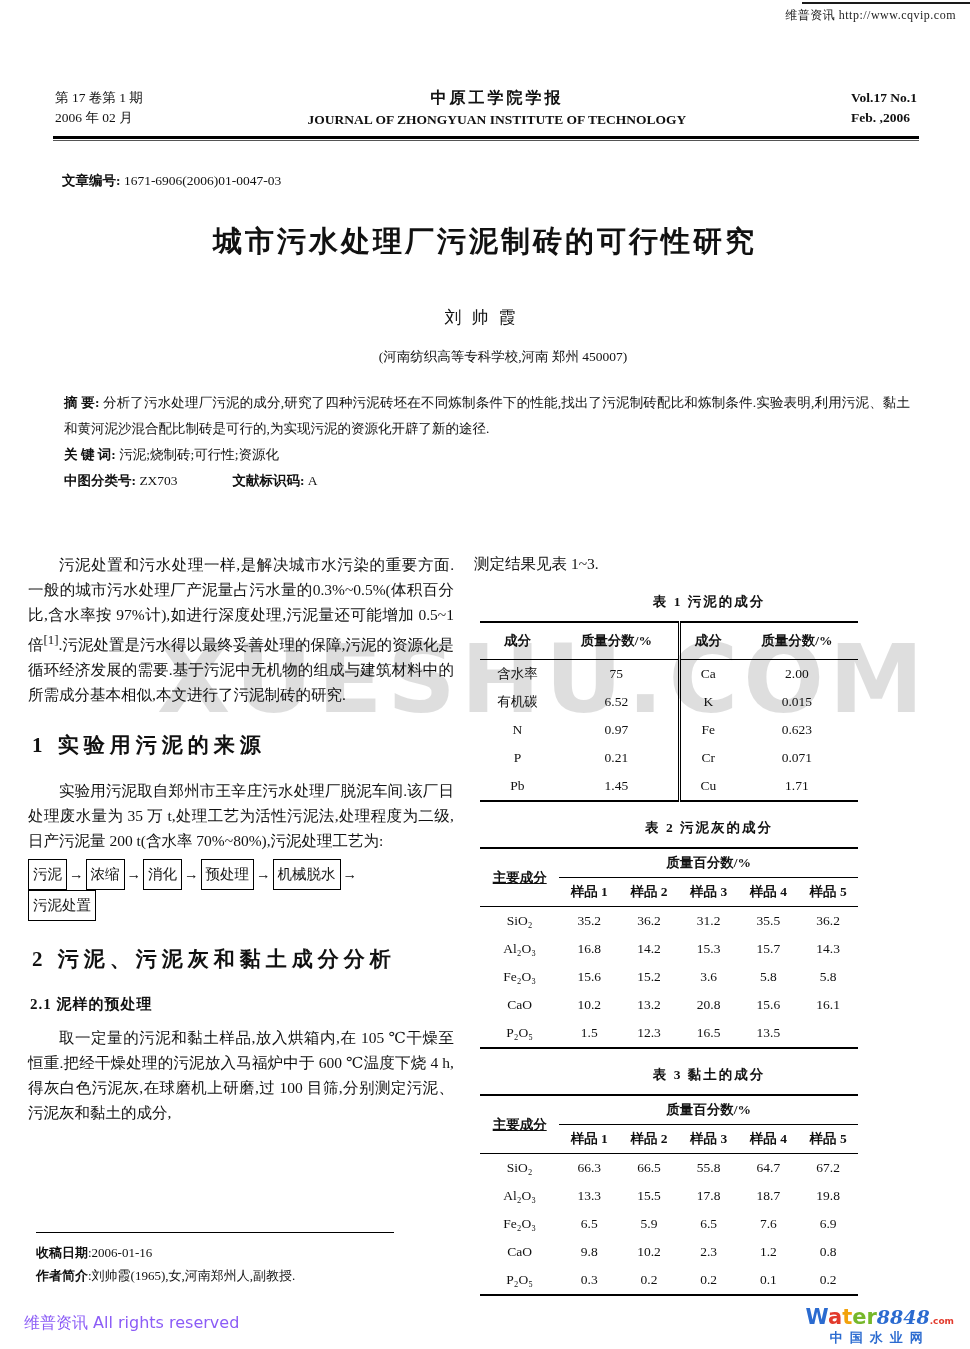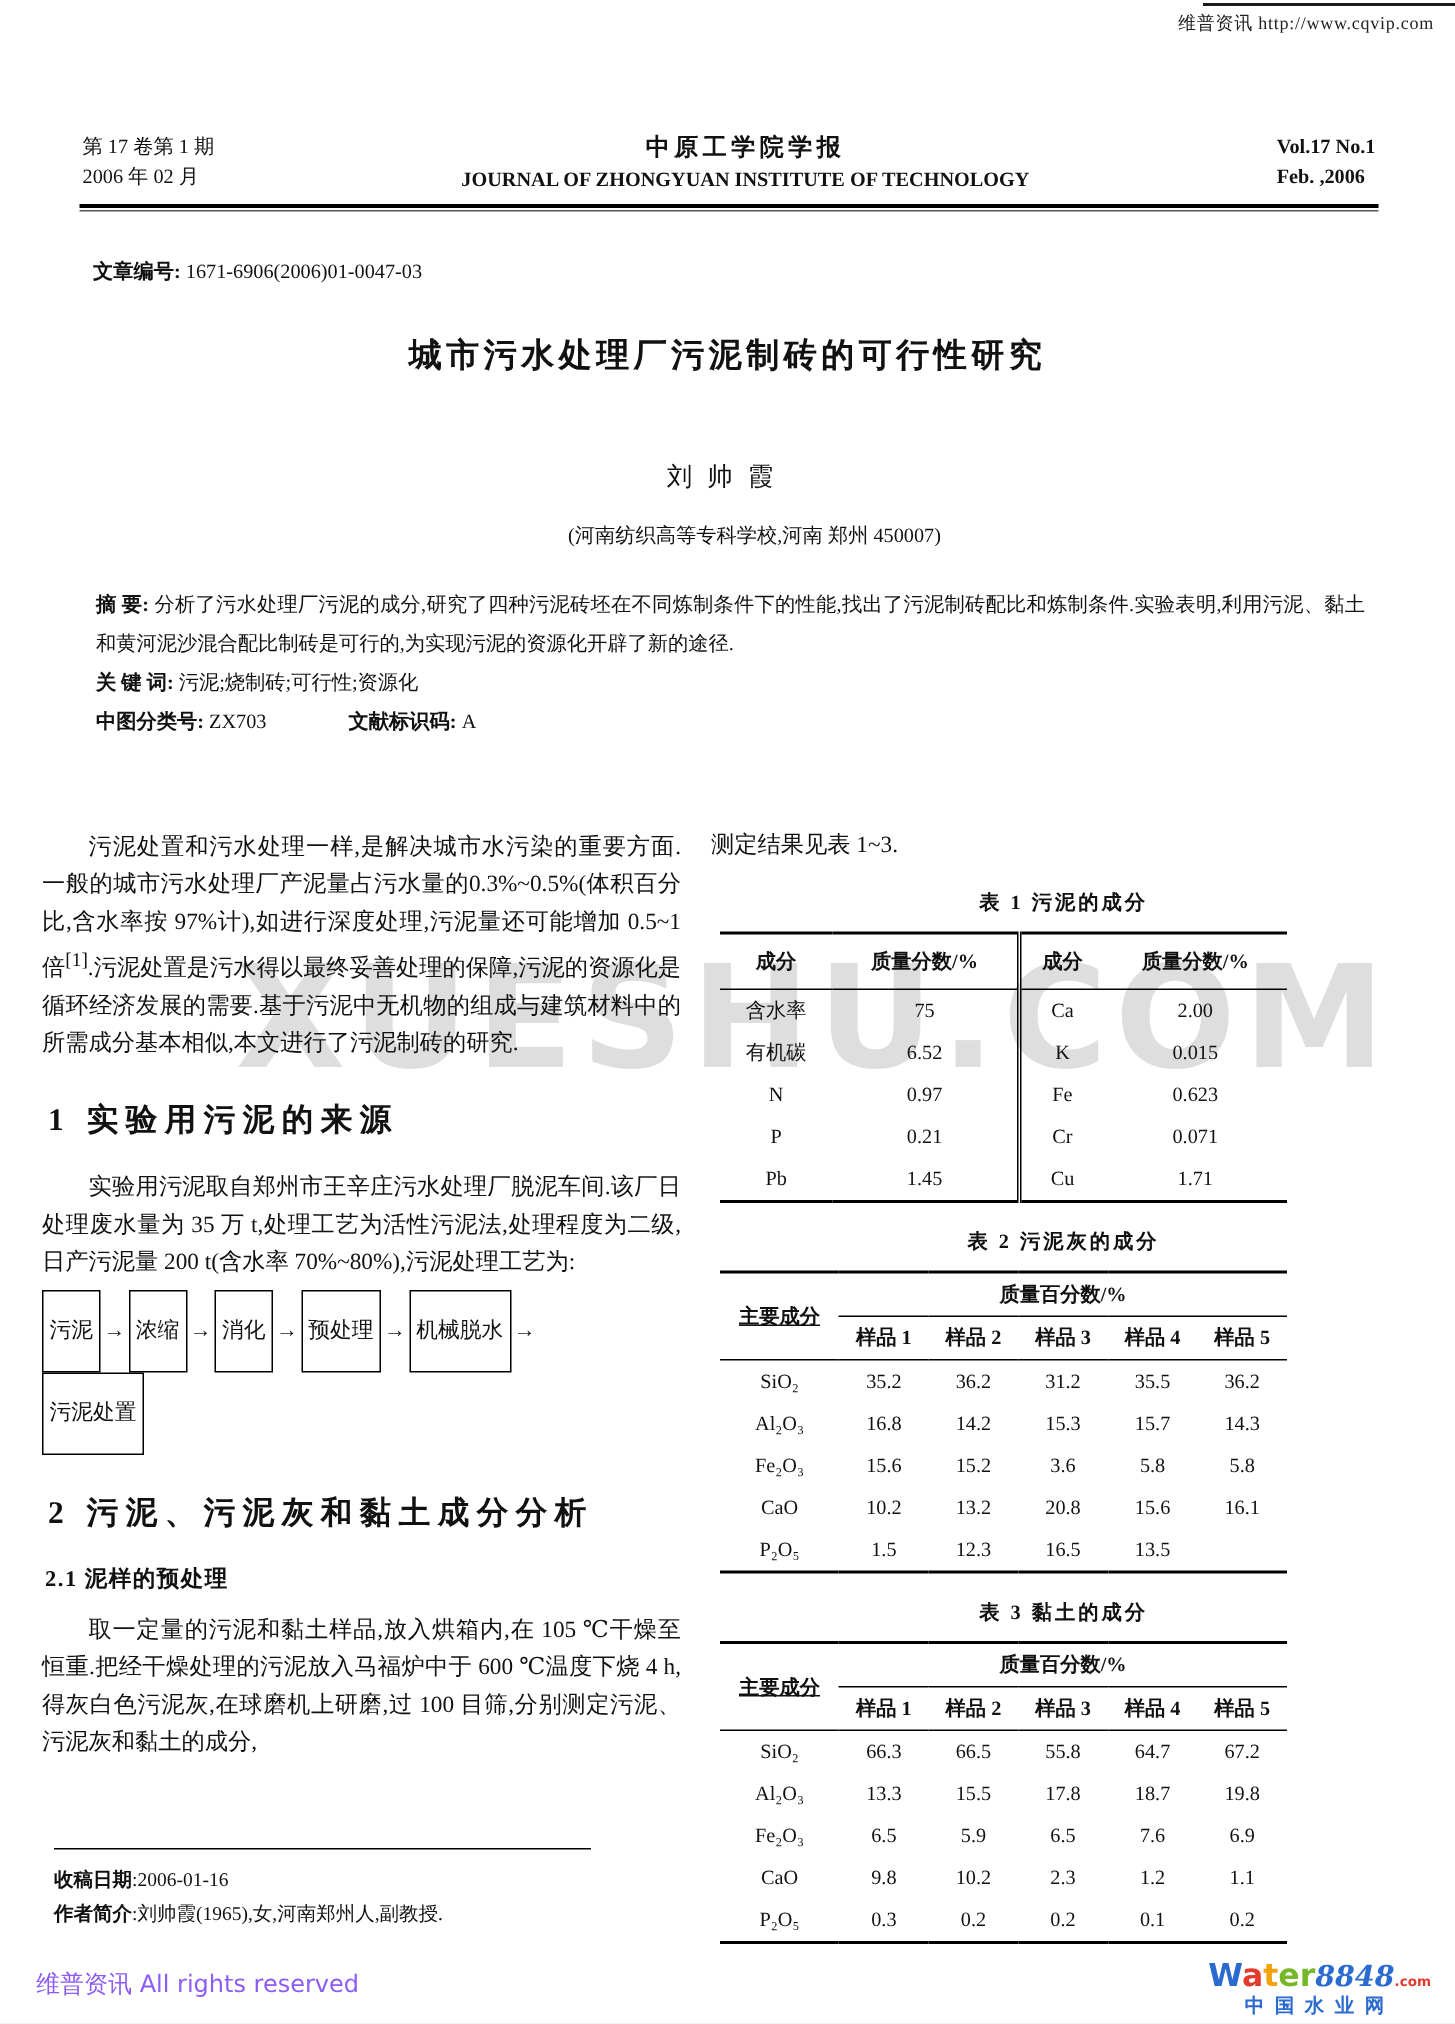--- a/index.html
+++ b/index.html
@@ -19,21 +19,21 @@
   .jheader .hc .cn { font-size:16px; font-weight:bold; letter-spacing:3px; }
   .jheader .hc .en { font-size:13.5px; font-weight:bold; margin-top:3px; }
   .jheader .hr { font-size:13.5px; font-weight:bold; line-height:20px; text-align:left; }
   .jrule { position:absolute; top:136px; left:53px; width:866px; height:5px;
     background:linear-gradient(#000 0 3px, #fff 3px 4px, #555 4px 5px); }
 
   .artno { position:absolute; top:172px; left:62px; font-size:13.5px; }
   .artno b { font-weight:bold; }
 
   .title { position:absolute; top:222px; left:0; width:100%; text-align:center;
-    font-size:22px; font-weight:bold; letter-spacing:3px; }
+    font-size:29px; font-weight:bold; letter-spacing:3px; }
   .author { position:absolute; top:306px; left:0; width:100%; text-align:center;
     font-size:17px; letter-spacing:10px; }
   .affil { position:absolute; top:348px; left:0; width:100%; text-align:center; font-size:13.5px;padding-left:36px; }
 
   .abs { position:absolute; top:390px; left:64px; width:846px; font-size:13.5px; line-height:26px; text-align:justify; }
   .abs b { font-weight:bold; }
   .abs .row { margin-top:0px; }
   .abs .gap { display:inline-block; width:48px; }
 
   .wm-center { position:absolute; top:624px; left:157px; z-index:0;
@@ -41,21 +41,21 @@
     font-size:95px; letter-spacing:5px; color:rgba(0,0,0,0.13); white-space:nowrap; }
 
   .cols { position:absolute; top:552px; left:28px; width:916px; display:flex; gap:20px; z-index:1; }
   .lcol { width:426px; font-size:15.5px; line-height:25px; }
   .rcol { width:470px; font-size:15.5px; line-height:24px; }
   .para { text-indent:2em; text-align:justify; }
   .h-sec { font-size:21px; font-weight:bold; letter-spacing:5px; margin:26px 0 20px 4px; }
   .h-sub { font-size:15px; font-weight:bold; margin:16px 0 8px 2px; letter-spacing:1px; }
 
   .flow { margin-top:6px; font-size:14.5px; line-height:30px; }
-  .fbox { display:inline-block; border:1.5px solid #000; padding:16px 4px; line-height:21px; }
+  .fbox { display:inline-block; border:1.5px solid #000; padding:4px 4px; line-height:21px; }
   .farrow { display:inline-block; margin:0 2px; }
 
   .lead { text-align:justify; }
 
   .tblock { margin-top:14px; }
   .tcap { text-align:center; font-size:13.5px; font-weight:bold; letter-spacing:2px; margin-bottom:7px; }
   table { border-collapse:collapse; width:378px; margin-left:6px;
     font-size:13.5px; font-family:"Liberation Serif","DejaVu Serif",serif; }
   table th, table td { text-align:center; font-weight:normal; padding:2px 4px; }
   .t1 { border-top:2.5px solid #000; border-bottom:2.5px solid #000; }
@@ -305,21 +305,21 @@
                 <td>6.5</td>
                 <td>7.6</td>
                 <td>6.9</td>
               </tr>
             <tr>
                 <td>CaO</td>
                 <td>9.8</td>
                 <td>10.2</td>
                 <td>2.3</td>
                 <td>1.2</td>
-                <td>1.1</td>
+                <td>0.8</td>
               </tr>
             <tr>
                 <td>P₂O₅</td>
                 <td>0.3</td>
                 <td>0.2</td>
                 <td>0.2</td>
                 <td>0.1</td>
                 <td>0.2</td>
               </tr>
           </tbody>

